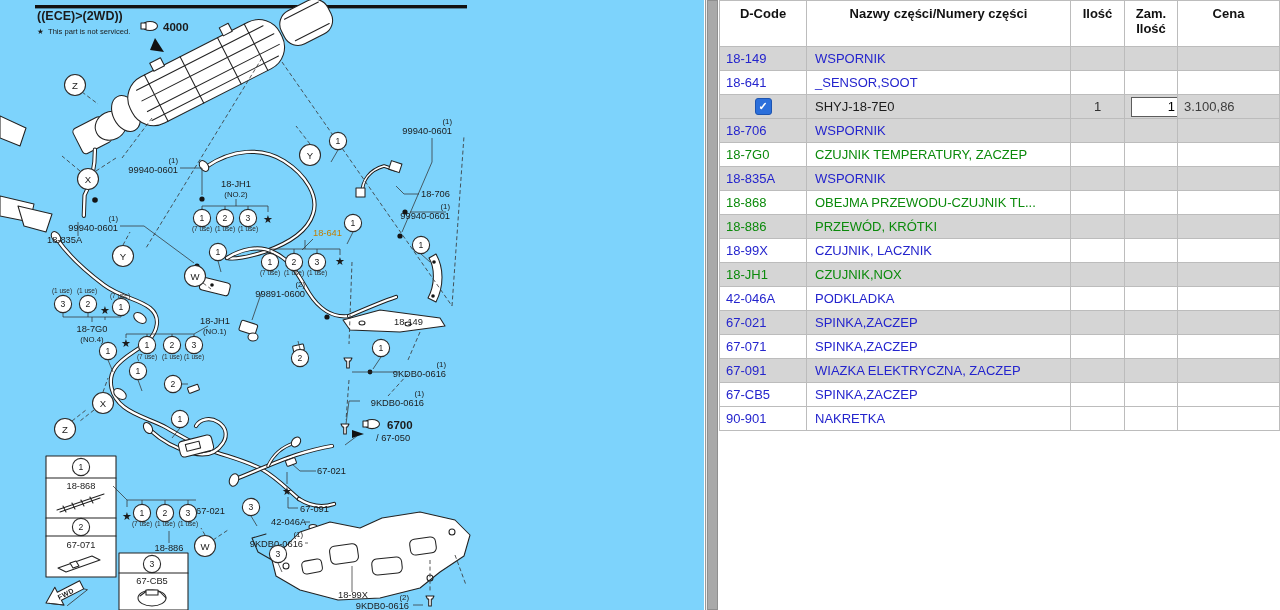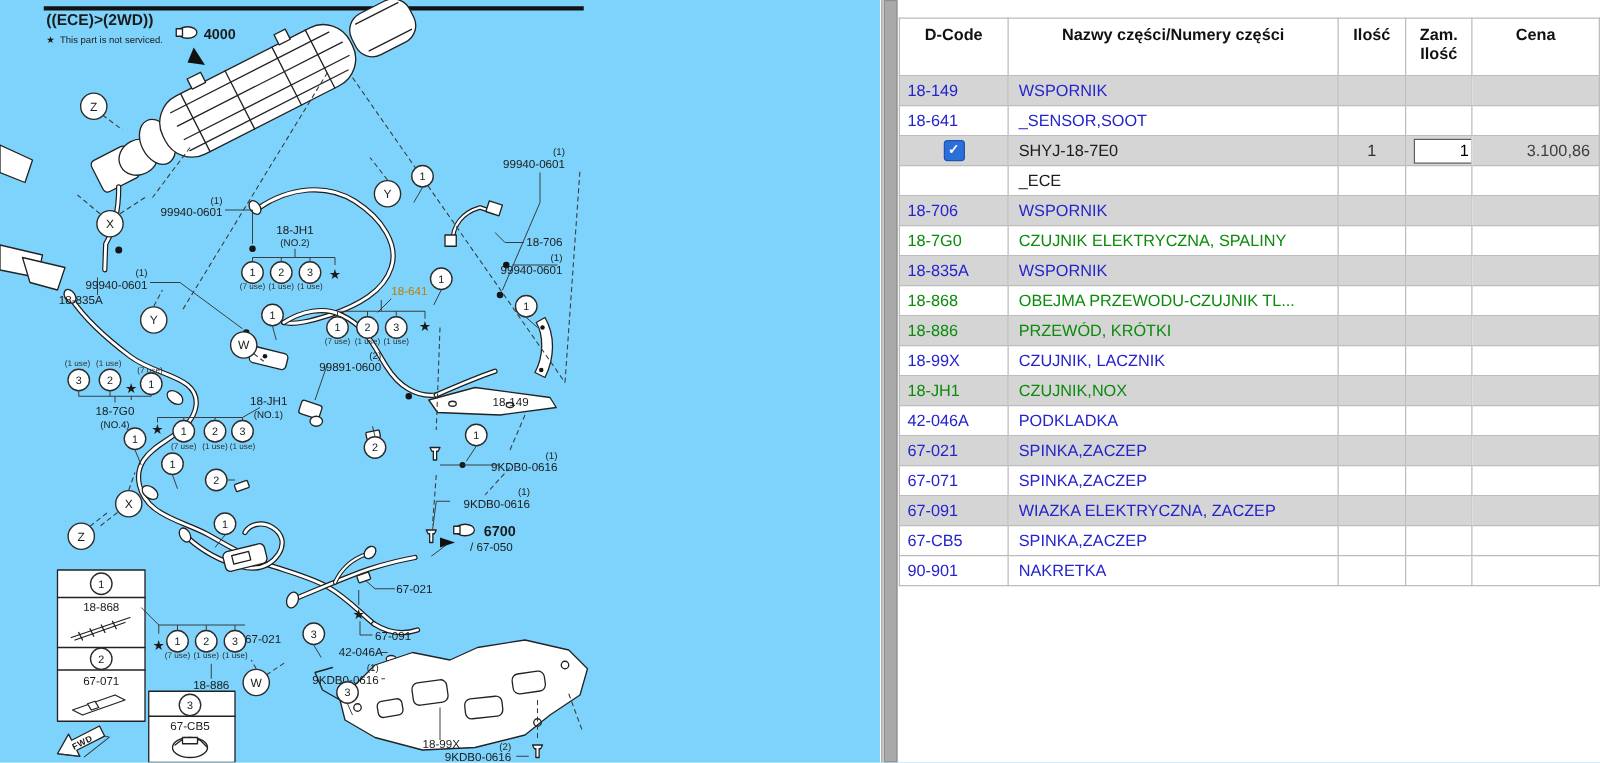--- a/index.html
+++ b/index.html
@@ -27,31 +27,31 @@
   .fillw{fill:#fff;stroke:#222;stroke-width:1.05;stroke-linejoin:round;}
   .dot{fill:#141414;stroke:none;}
   .cal{fill:#fff;stroke:#2b2b2b;stroke-width:1.1;}
   
   .vscrollbar{position:absolute;left:705px;top:0;width:13px;height:610px;background:#ededed;
               border-left:1px solid #9a9a9a;box-sizing:border-box;}
   .vthumb{position:absolute;left:1px;top:0;width:11px;height:610px;background:#a9a9a9;
           border:1px solid #8f8f8f;box-sizing:border-box;}
   
   .table-pane{position:absolute;left:719px;top:0;width:561px;height:610px;background:#fff;}
-  table.parts{border-collapse:collapse;table-layout:fixed;width:561px;margin-top:14px;
+  table.parts{border-collapse:collapse;table-layout:fixed;width:561px;margin-top:0;
               font-size:13px;color:#1a1a1a;}
   .parts th,.parts td{border:1px solid #bcbcbc;padding:0 6px;height:24px;overflow:hidden;
               white-space:nowrap;box-sizing:border-box;}
   .parts th{font-weight:bold;vertical-align:top;padding-top:5px;text-align:center;height:46px;
               background:#fff;color:#111;}
   tr.g{background:#d5d5d5;} tr.w{background:#fff;}
   .c-blue{color:#2424cd;} .c-green{color:#0b8a0b;} .c-black{color:#1c1c1c;}
   td.code{padding-left:6px;} td.name{padding-left:8px;}
   td.qty{text-align:center;color:#303030;}
-  td.price{text-align:right;color:#3d3d3d;padding-right:7px;}
+  td.price{color:#3d3d3d;padding-right:7px;}
   input.oq{width:48px;height:20px;border:1px solid #5c5c5c;text-align:right;font-size:13px;
            padding:0 3px;font-family:"Liberation Sans",sans-serif;box-sizing:border-box;
            display:block;margin:0 auto;background:#fff;}
   .cbx{width:15px;height:15px;background:#2b6fdb;border:1px solid #1d54b0;border-radius:3px;
        margin:0 auto;color:#fff;font-size:11px;line-height:14px;text-align:center;
        font-weight:bold;cursor:pointer;}
 </style>
 </head>
 <body>
 
@@ -547,37 +547,30 @@
           <td class="code c-black">
             <div class="cbx">✓</div>
           </td>
           <td class="name c-black">SHYJ-18-7E0</td>
           <td class="qty">1</td>
           <td>
             <input class="oq" type="text" value="1" style="">
           </td>
           <td class="price">3.100,86</td>
         </tr>
-        <tr class="w">
-          <td class="code c-black"></td>
-          <td class="name c-black">_ECE</td>
-          <td class="qty"></td>
-          <td></td>
-          <td class="price"></td>
-        </tr>
         <tr class="g">
           <td class="code c-blue">18-706</td>
           <td class="name c-blue">WSPORNIK</td>
           <td class="qty"></td>
           <td></td>
           <td class="price"></td>
         </tr>
         <tr class="w">
           <td class="code c-green">18-7G0</td>
-          <td class="name c-green">CZUJNIK ELEKTRYCZNA, SPALINY</td>
+          <td class="name c-green">CZUJNIK TEMPERATURY, ZACZEP</td>
           <td class="qty"></td>
           <td></td>
           <td class="price"></td>
         </tr>
         <tr class="g">
           <td class="code c-blue">18-835A</td>
           <td class="name c-blue">WSPORNIK</td>
           <td class="qty"></td>
           <td></td>
           <td class="price"></td>

